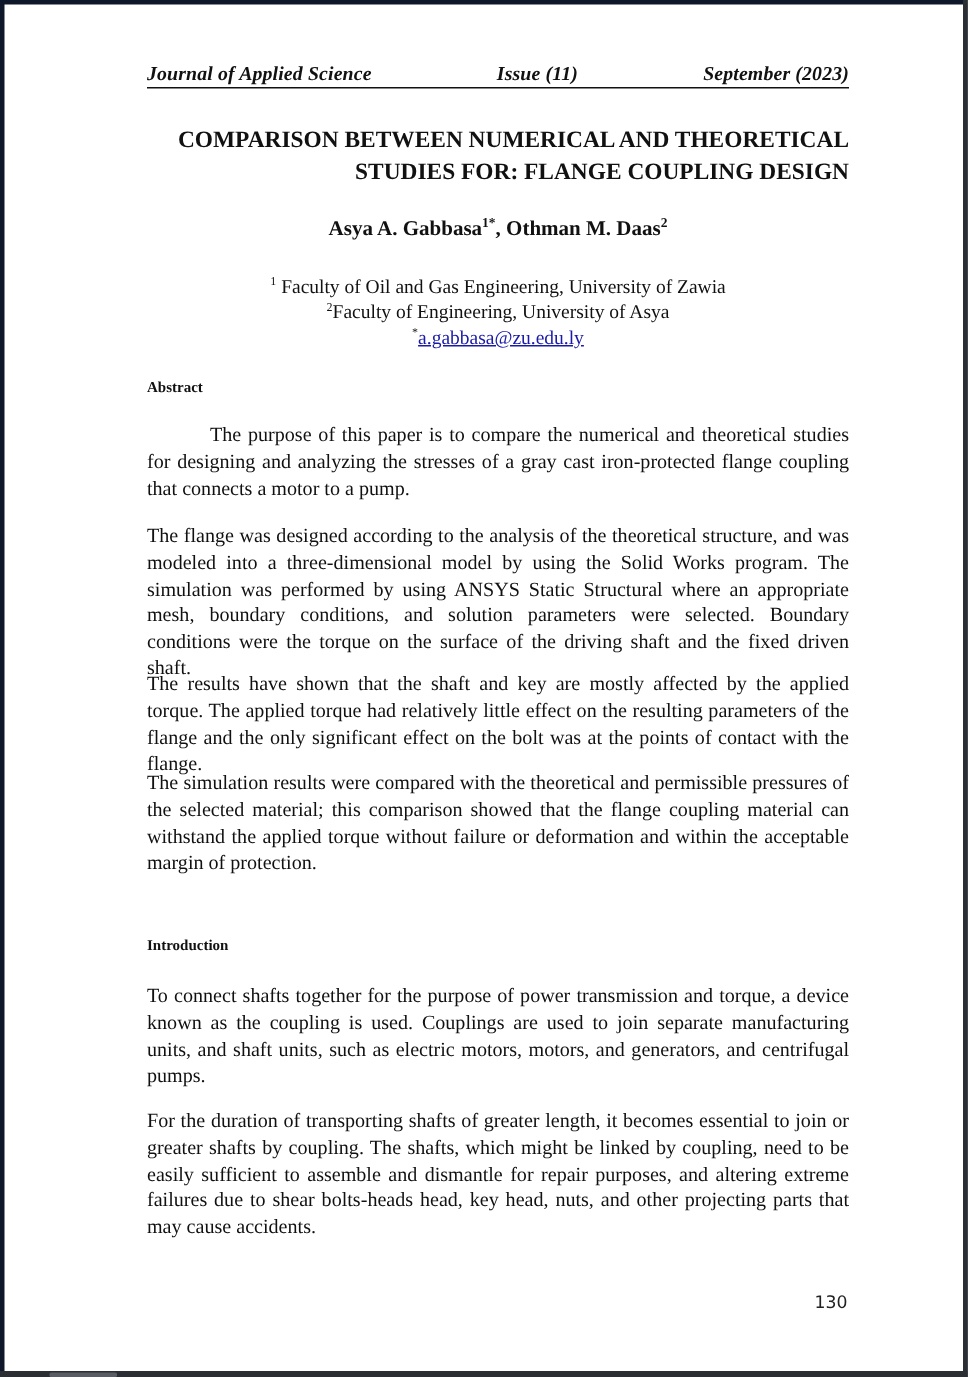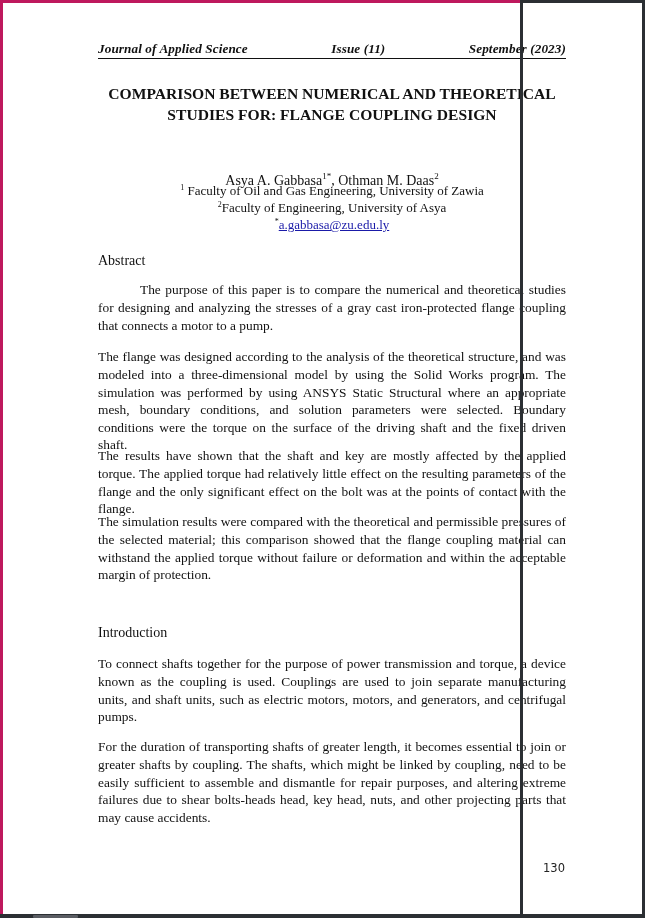--- a/index.html
+++ b/index.html
@@ -5,23 +5,23 @@
     html, body {
       margin: 0;
       padding: 0;
       width: 645px;
       height: 918px;
       overflow: hidden;
       background: #2b2f33;
     }
     .viewer {
       position: relative;
-      width: 523px;
+      width: 645px;
       height: 918px;
-      background: #be185d;
+      background: #0f172a;
     }
     .page {
       position: absolute;
       left: 3px;
       top: 3px;
       width: 639px;
       height: 911px;
       background: #ffffff;
       font-family: "Liberation Serif", "DejaVu Serif", serif;
       color: #111111;
@@ -41,52 +41,52 @@
       align-items: flex-end;
       padding-bottom: 1px;
       box-sizing: border-box;
     }
     .running-header span { font-weight: bold; letter-spacing: 0.1px; }
     .title {
       position: absolute;
       left: 95px;
       top: 80px;
       width: 468px;
-      text-align: center;
+      text-align: right;
       font-weight: bold;
       font-size: 15.6px;
       line-height: 21px;
     }
     .authors {
       position: absolute;
       left: 95px;
-      top: 168px;
+      top: 140px;
       width: 468px;
       text-align: center;
-      font-weight: normal;
+      font-weight: bold;
       font-size: 14px;
     }
     .authors sup { font-size: 9px; }
     .affil {
       position: absolute;
       left: 95px;
       width: 468px;
       text-align: center;
       font-size: 13px;
     }
     .affil sup { font-size: 8px; }
     .affil-1 { top: 180px; }
     .affil-2 { top: 197px; }
     .affil-3 { top: 214px; }
     .email-link { color: #1a1aa8; text-decoration: underline; }
     .section-head {
       position: absolute;
       left: 95px;
-      font-weight: normal;
-      font-size: 14px;
+      font-weight: bold;
+      font-size: 10px;
     }
     .para {
       position: absolute;
       left: 95px;
       width: 468px;
       font-size: 13.4px;
       line-height: 17.6px;
       text-align: justify;
       text-align-last: left;
     }

